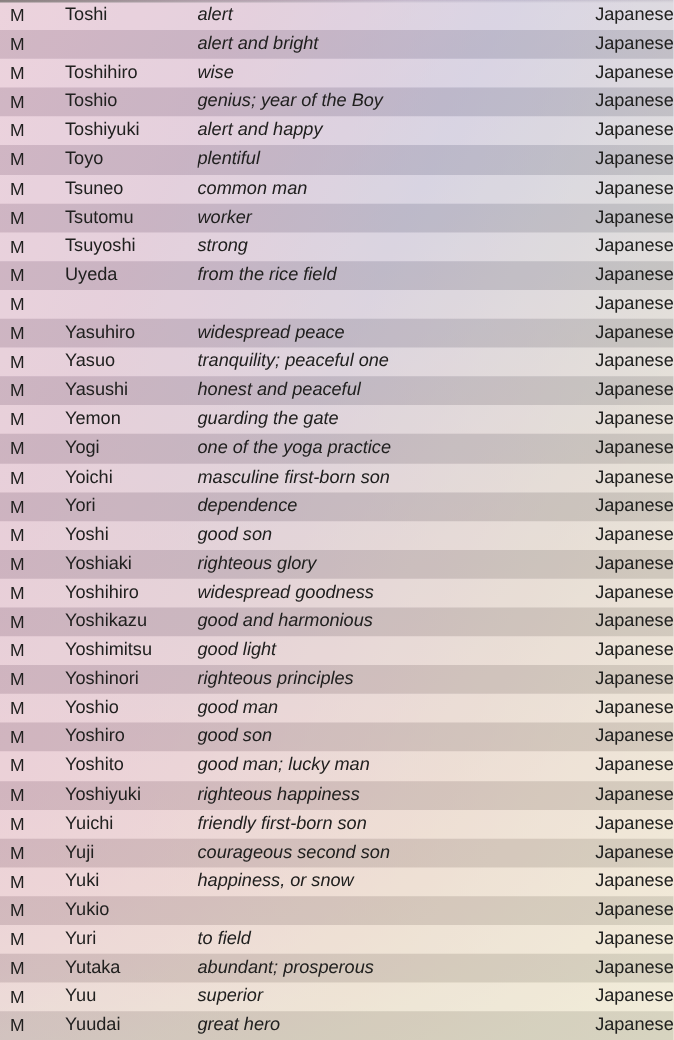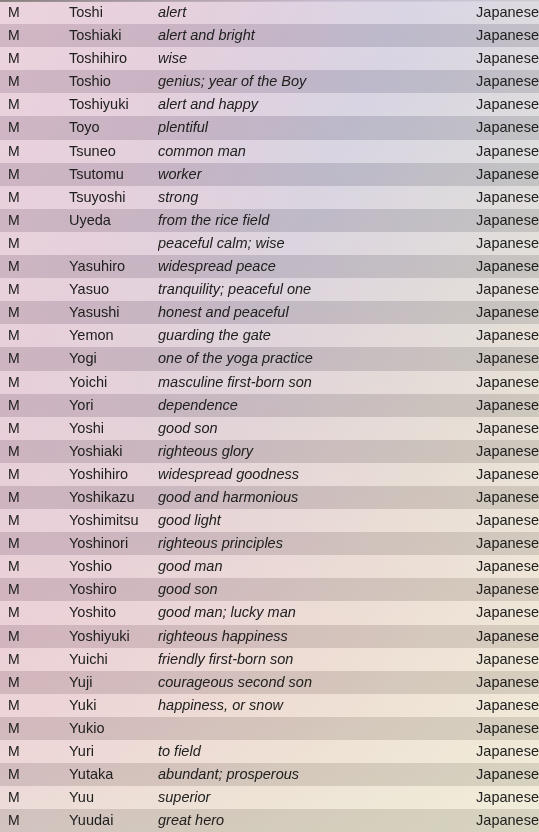--- a/index.html
+++ b/index.html
@@ -86,21 +86,20 @@
 
   .cell-gender {
     left: 8px;
     width: 38px;
     font-size: 14px;
   }
   .cell-name {
     left: 52px;
     width: 100px;
     font-size: 14.5px;
-    margin-left: 17px;
   }
   .cell-meaning {
     left: 158px;
     width: 290px;
     font-size: 14.5px;
     font-style: italic;
   }
   .cell-origin {
     left: 455px;
     width: 84px;
@@ -114,21 +113,20 @@
 <div id="names-table-page">
   <div id="rows-container">
       <div class="name-row stripe-light">
         <span class="cell cell-gender">M</span>
         <span class="cell cell-name">Toshi</span>
         <span class="cell cell-meaning">alert</span>
         <span class="cell cell-origin">Japanese</span>
       </div>
       <div class="name-row stripe-dark">
         <span class="cell cell-gender">M</span>
-        <span class="cell cell-name">Toshiaki</span>
         <span class="cell cell-meaning">alert and bright</span>
         <span class="cell cell-origin">Japanese</span>
       </div>
       <div class="name-row stripe-light">
         <span class="cell cell-gender">M</span>
         <span class="cell cell-name">Toshihiro</span>
         <span class="cell cell-meaning">wise</span>
         <span class="cell cell-origin">Japanese</span>
       </div>
       <div class="name-row stripe-dark">
@@ -168,21 +166,20 @@
         <span class="cell cell-origin">Japanese</span>
       </div>
       <div class="name-row stripe-dark">
         <span class="cell cell-gender">M</span>
         <span class="cell cell-name">Uyeda</span>
         <span class="cell cell-meaning">from the rice field</span>
         <span class="cell cell-origin">Japanese</span>
       </div>
       <div class="name-row stripe-light">
         <span class="cell cell-gender">M</span>
-        <span class="cell cell-meaning">peaceful calm; wise</span>
         <span class="cell cell-origin">Japanese</span>
       </div>
       <div class="name-row stripe-dark">
         <span class="cell cell-gender">M</span>
         <span class="cell cell-name">Yasuhiro</span>
         <span class="cell cell-meaning">widespread peace</span>
         <span class="cell cell-origin">Japanese</span>
       </div>
       <div class="name-row stripe-light">
         <span class="cell cell-gender">M</span>

